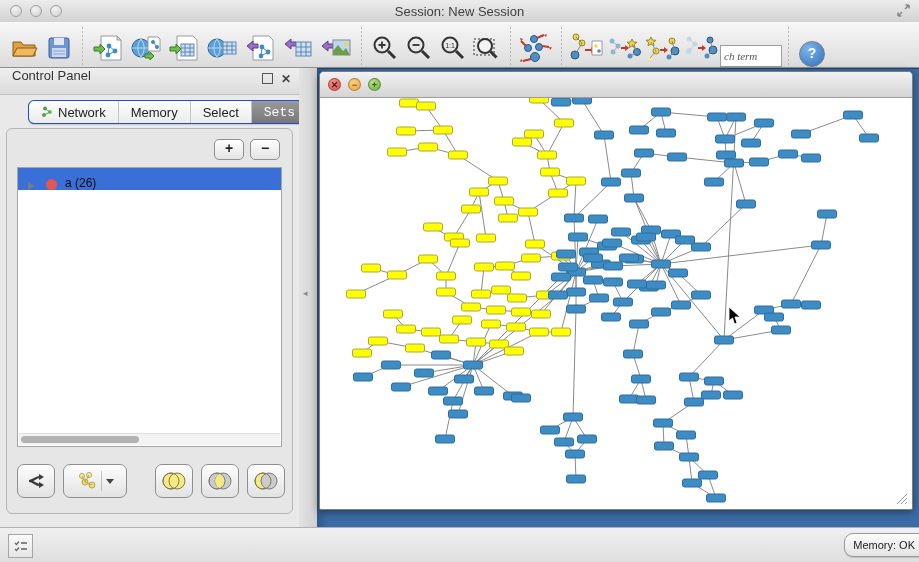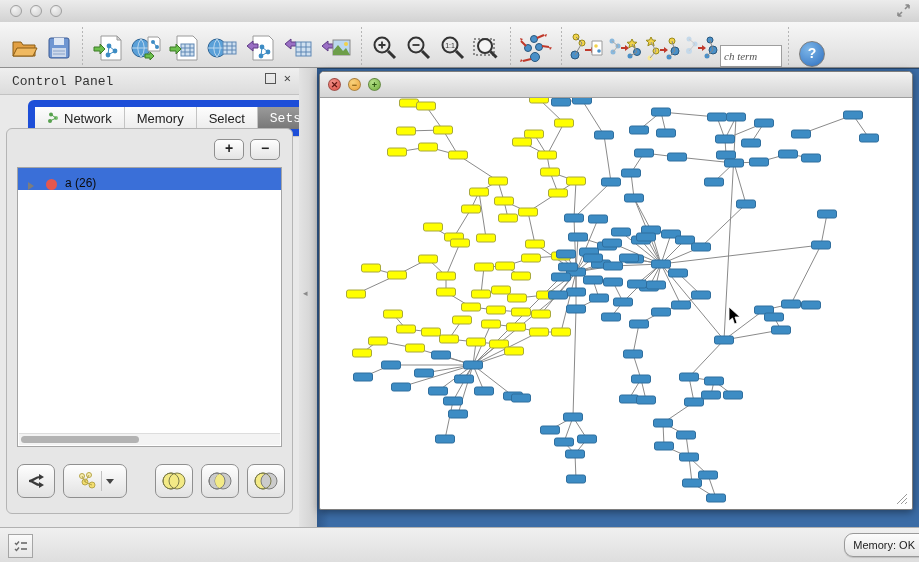--- a/index.html
+++ b/index.html
@@ -27,28 +27,28 @@
   .tb-search{width:54px;height:20px;border:1px solid #9e9e9e;background:#fff;
     font-style:italic;font-size:11px;color:#555;padding:0 3px;flex:0 0 auto;
     font-family:"Liberation Serif",serif;}
   .help-btn{width:24px;height:24px;border-radius:50%;flex:0 0 auto;margin-left:4px;
     background:radial-gradient(circle at 35% 30%,#7db6e8,#2e6fc0);border:1px solid #7d7d7d;
     color:#fff;font-weight:bold;font-size:14px;text-align:center;line-height:22px;}
 
   
   .control-panel{position:absolute;left:0;top:68px;width:299px;bottom:34px;background:#e9e9e9;}
   .cp-header{position:absolute;left:0;top:0;width:100%;height:26px;background:linear-gradient(#efefef,#dcdcdc);
-    border-bottom:1px solid #c2c2c2;display:flex;align-items:center;font-family:Liberation Mono, monospace;}
+    border-bottom:1px solid #c2c2c2;display:flex;align-items:flex-start;}
   .cp-title{font-size:13px;color:#333;margin-left:12px;}
   .cp-winbtns{position:absolute;right:8px;top:5px;display:flex;gap:8px;color:#444;font-size:12px;}
   .cp-float{width:11px;height:11px;border:1.5px solid #555;box-sizing:border-box;}
   .cp-close{font-weight:bold;line-height:12px;}
 
   .cp-tabs{position:absolute;left:28px;top:32px;height:22px;display:flex;
-    border:7px solid #1d4ed8;border-radius:6px;overflow:hidden;background:#0c4a6e;
+    border:1px solid #1d4ed8;border-radius:6px;overflow:hidden;background:#0c4a6e;
     box-shadow:0 1px 1px rgba(0,0,0,.15);}
   .cp-tab{padding:0 12px;font-size:13px;color:#222;display:flex;align-items:center;gap:5px;
     border-right:1px solid #c4c4c4;background:linear-gradient(#fdfdfd,#ececec);}
   .cp-tab:last-child{border-right:none;font-family:Liberation Mono, monospace;}
   .cp-tab.active{background:linear-gradient(#9a9a9a,#777);color:#fff;}
 
   .cp-panel{position:absolute;left:6px;right:6px;top:60px;height:384px;
     border:1px solid #b5b5b5;border-radius:6px;background:#e6e6e6;}
   .pm-row{position:absolute;top:10px;right:12px;display:flex;gap:6px;}
   .pm-btn{width:28px;height:19px;border:1px solid #8f8f8f;border-radius:5px;
@@ -113,20 +113,21 @@
 </style>
 </head>
 <body>
 
 <div class="app">
 
   <div class="titlebar">
     <div class="tl-dot"></div>
     <div class="tl-dot"></div>
     <div class="tl-dot"></div>
+    <div class="tb-title">Session: New Session</div>
     <div class="tb-expand">
       <svg width="13" height="13" viewBox="0 0 13 13">
           <path d="M8 5l4-4M12 1v3.5M12 1H8.5M5 8l-4 4M1 12V8.5M1 12h3.5" stroke="#8a8a8a" stroke-width="1.6" fill="none"></path>
         </svg>
     </div>
   </div>
 
   <div class="toolbar">
     <div class="tb-btn">
       <svg width="28" height="24" viewBox="0 0 28 24">

